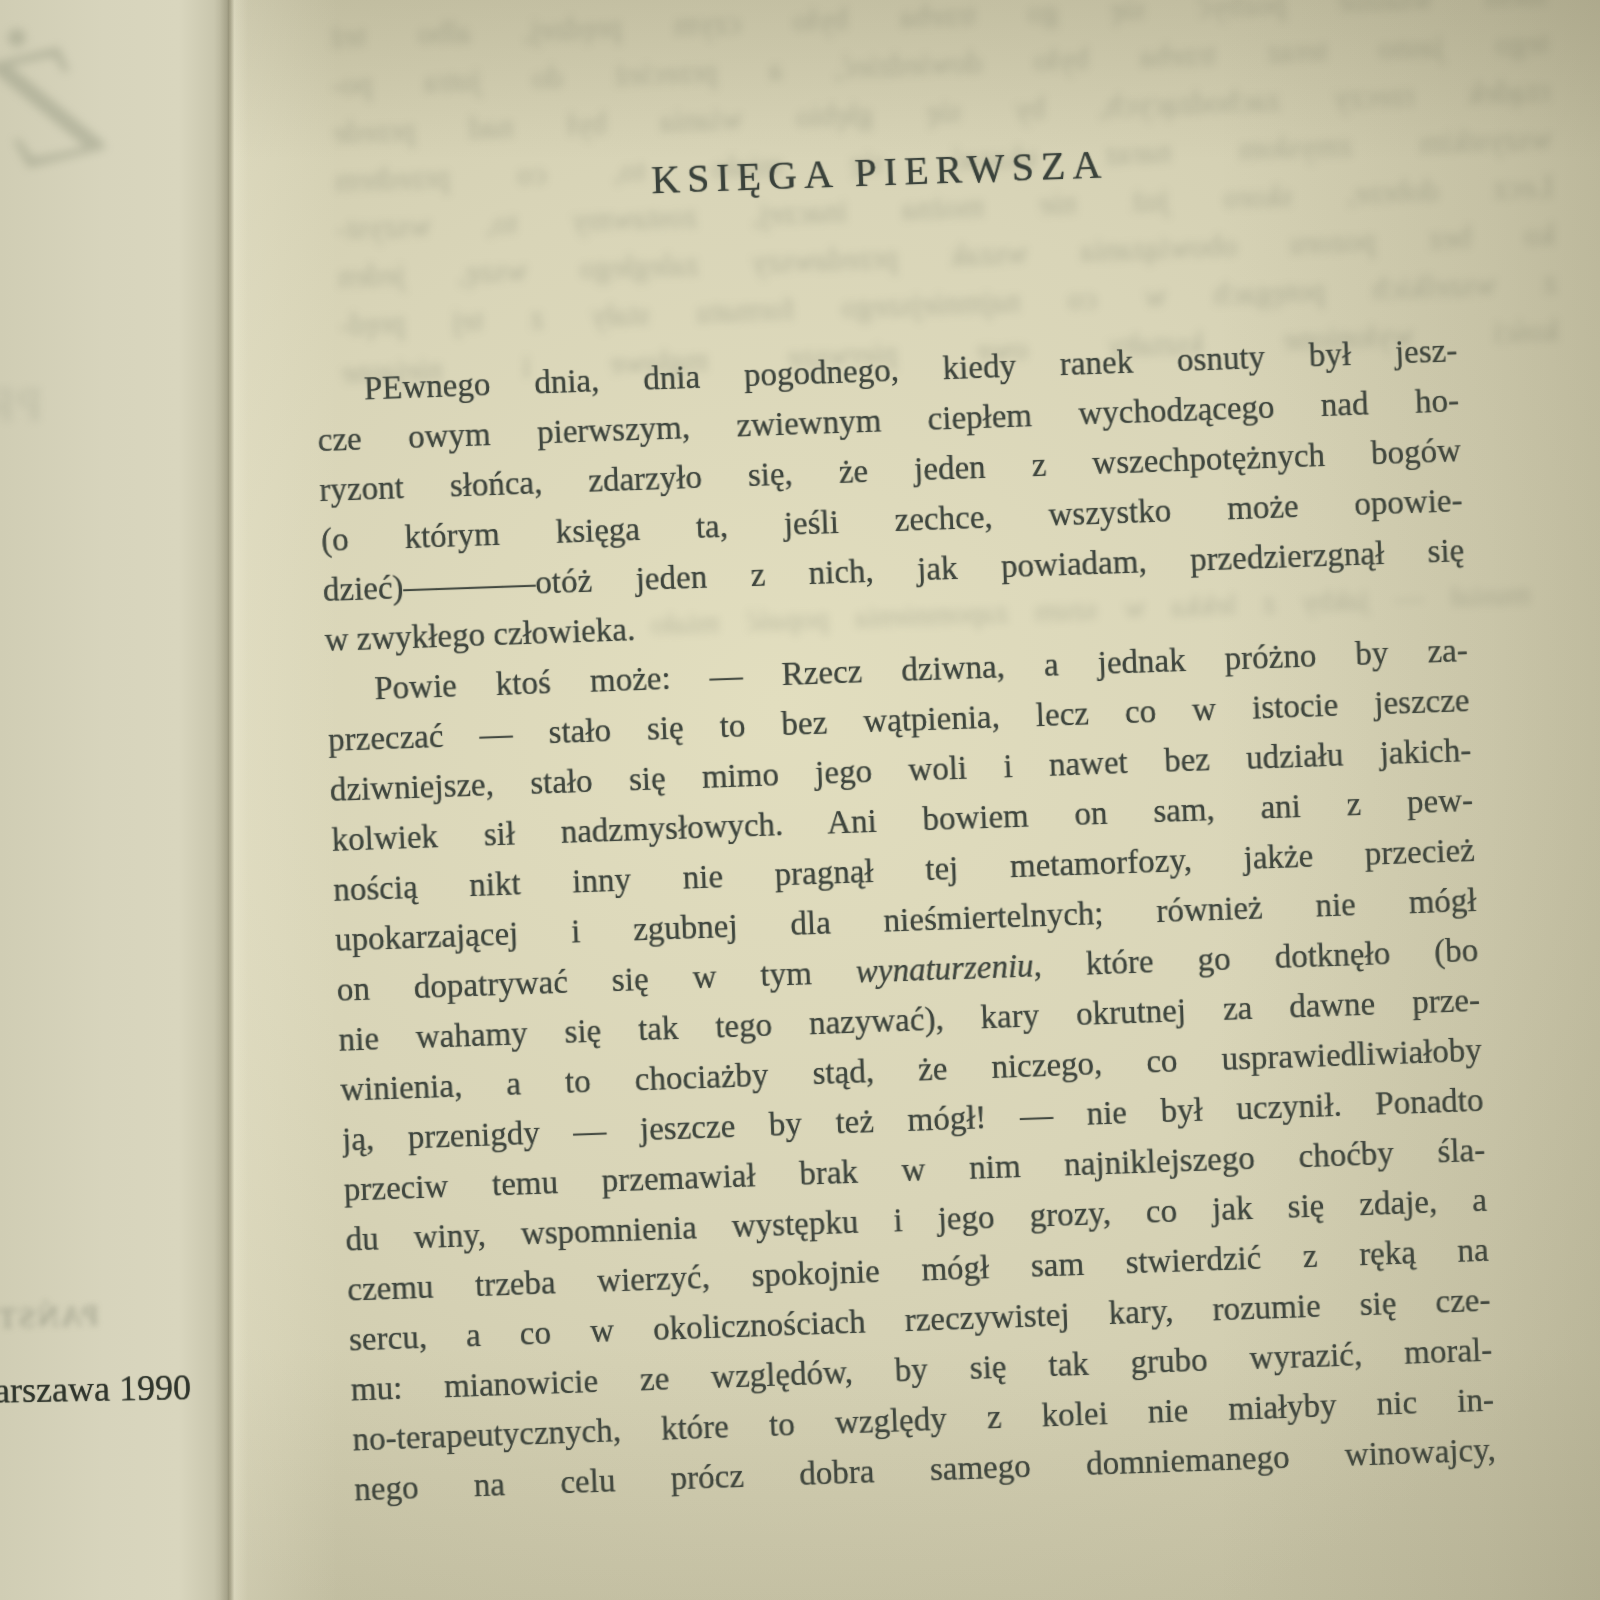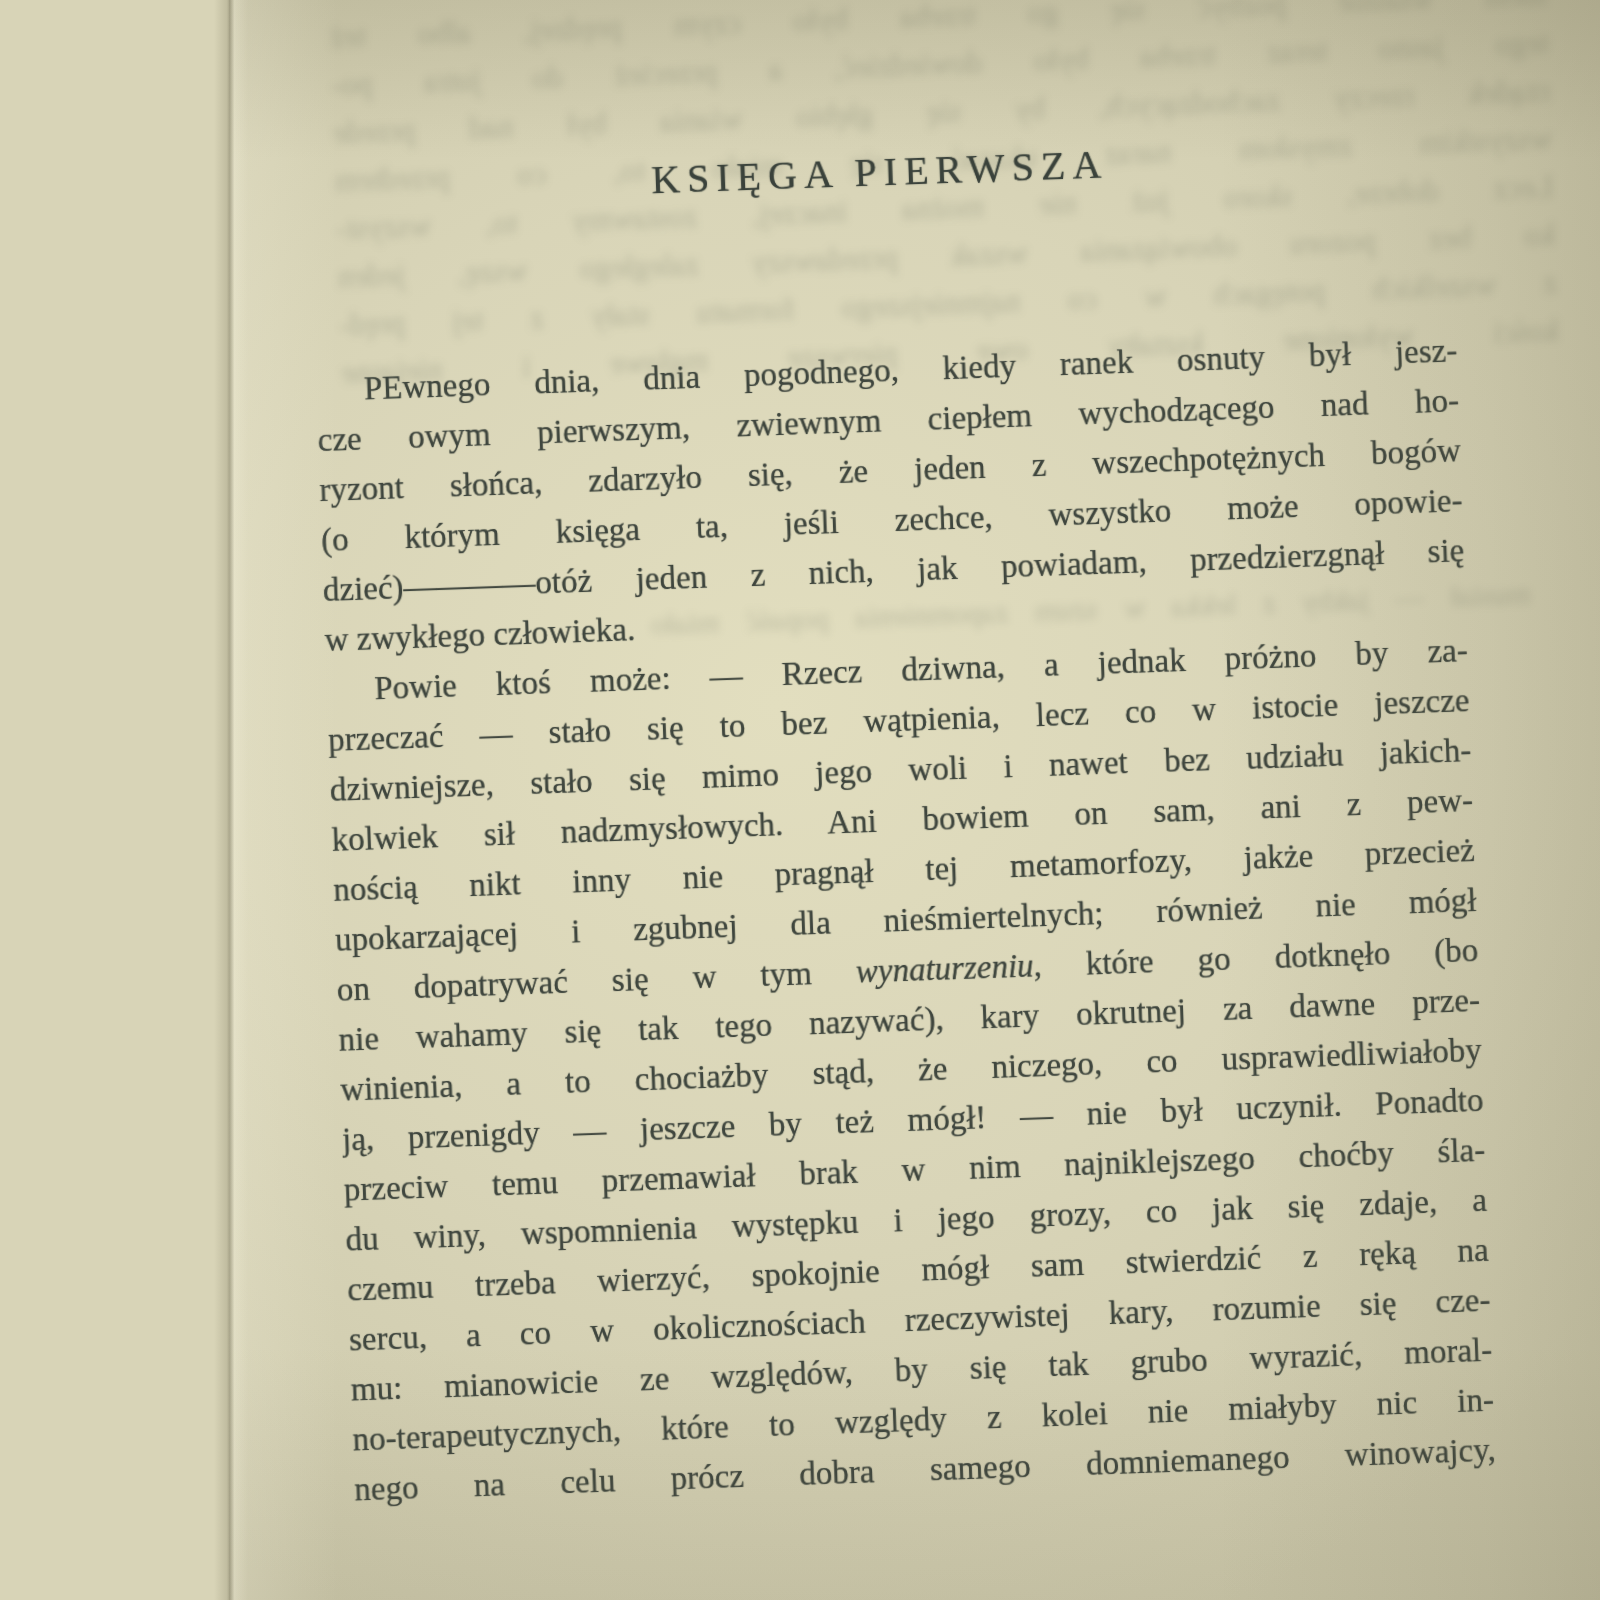--- a/index.html
+++ b/index.html
@@ -93,20 +93,26 @@
   }
   .line.first{text-indent:48px;}
   .line.lastleft{text-align-last:left;}
   .it{font-style:italic;}
 </style>
 </head>
 <body>
 
 <div class="scene">
 
+  <div class="left-leaf">
+    <div class="ghost-z">Ż</div>
+    <div class="ghost-pr">PR</div>
+    <div class="ghost-publisher">PAŃSTW</div>
+    <div class="imprint">arszawa 1990</div>
+  </div>
 
   <div class="main-page">
 
     <div class="ghost-top" id="ghost-top">
         <div class="gline">niem właśnie pozbyć się go trzeba było czym prędzej, albo też</div>
         <div class="gline">tego jasno teraz trzeba było dowiedzieć, a przecież do jutra po-</div>
         <div class="gline">rządek rzeczy zachodzących, by się głębio wiania był nad przede</div>
         <div class="gline">wszystkim zmysłom naraz ukazać się miało to, co przedtem</div>
         <div class="gline">Lecz dobrze, skoro już nie można inaczej, zostawmy to, wszyst-</div>
         <div class="gline">ko bez pozoru obowiązania wszak przedawszy zaległego wszę, jeden</div>

